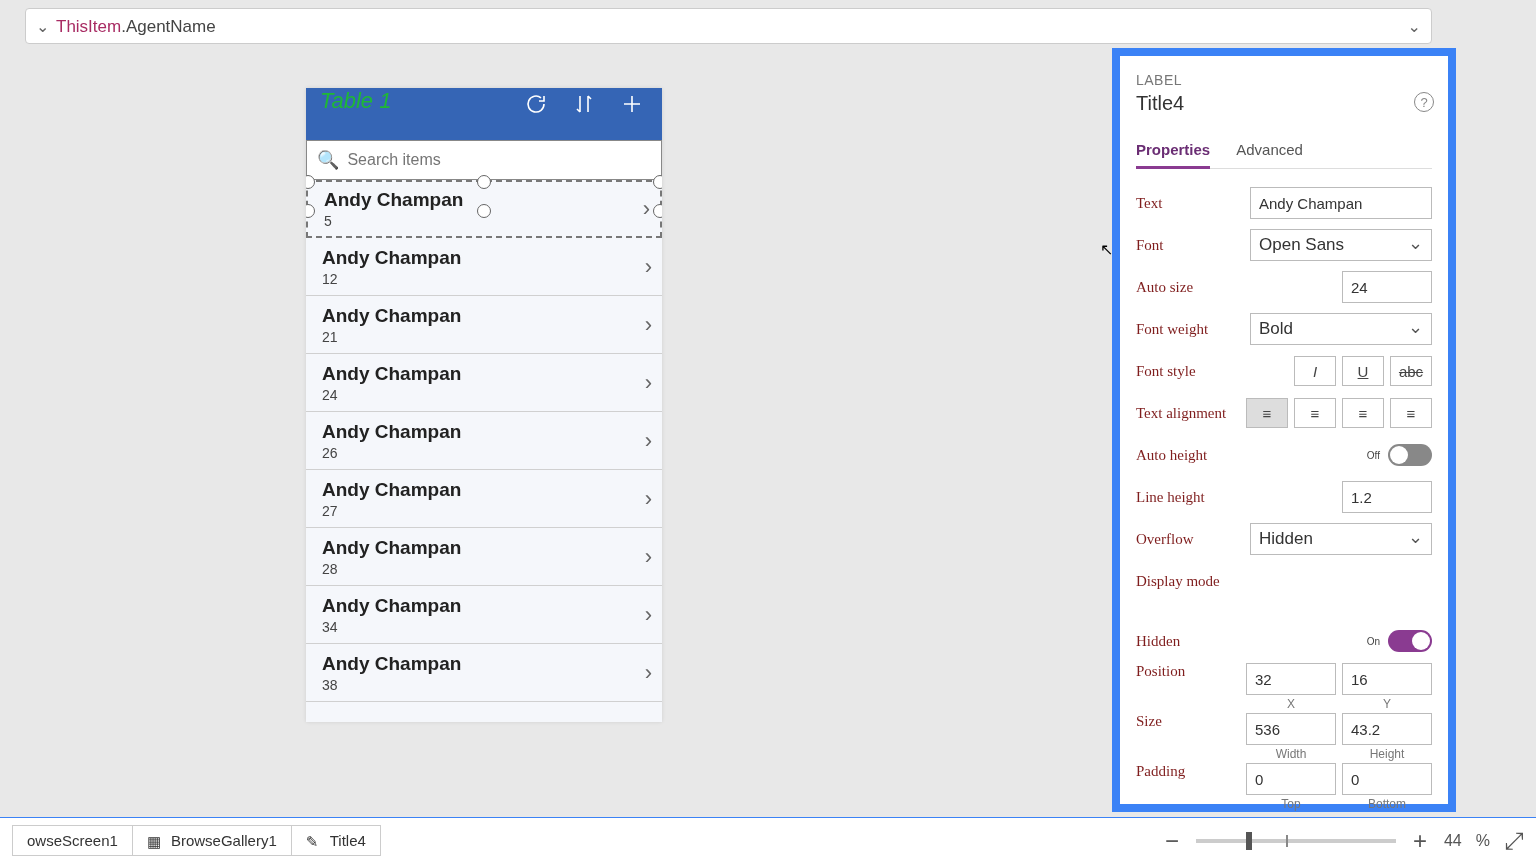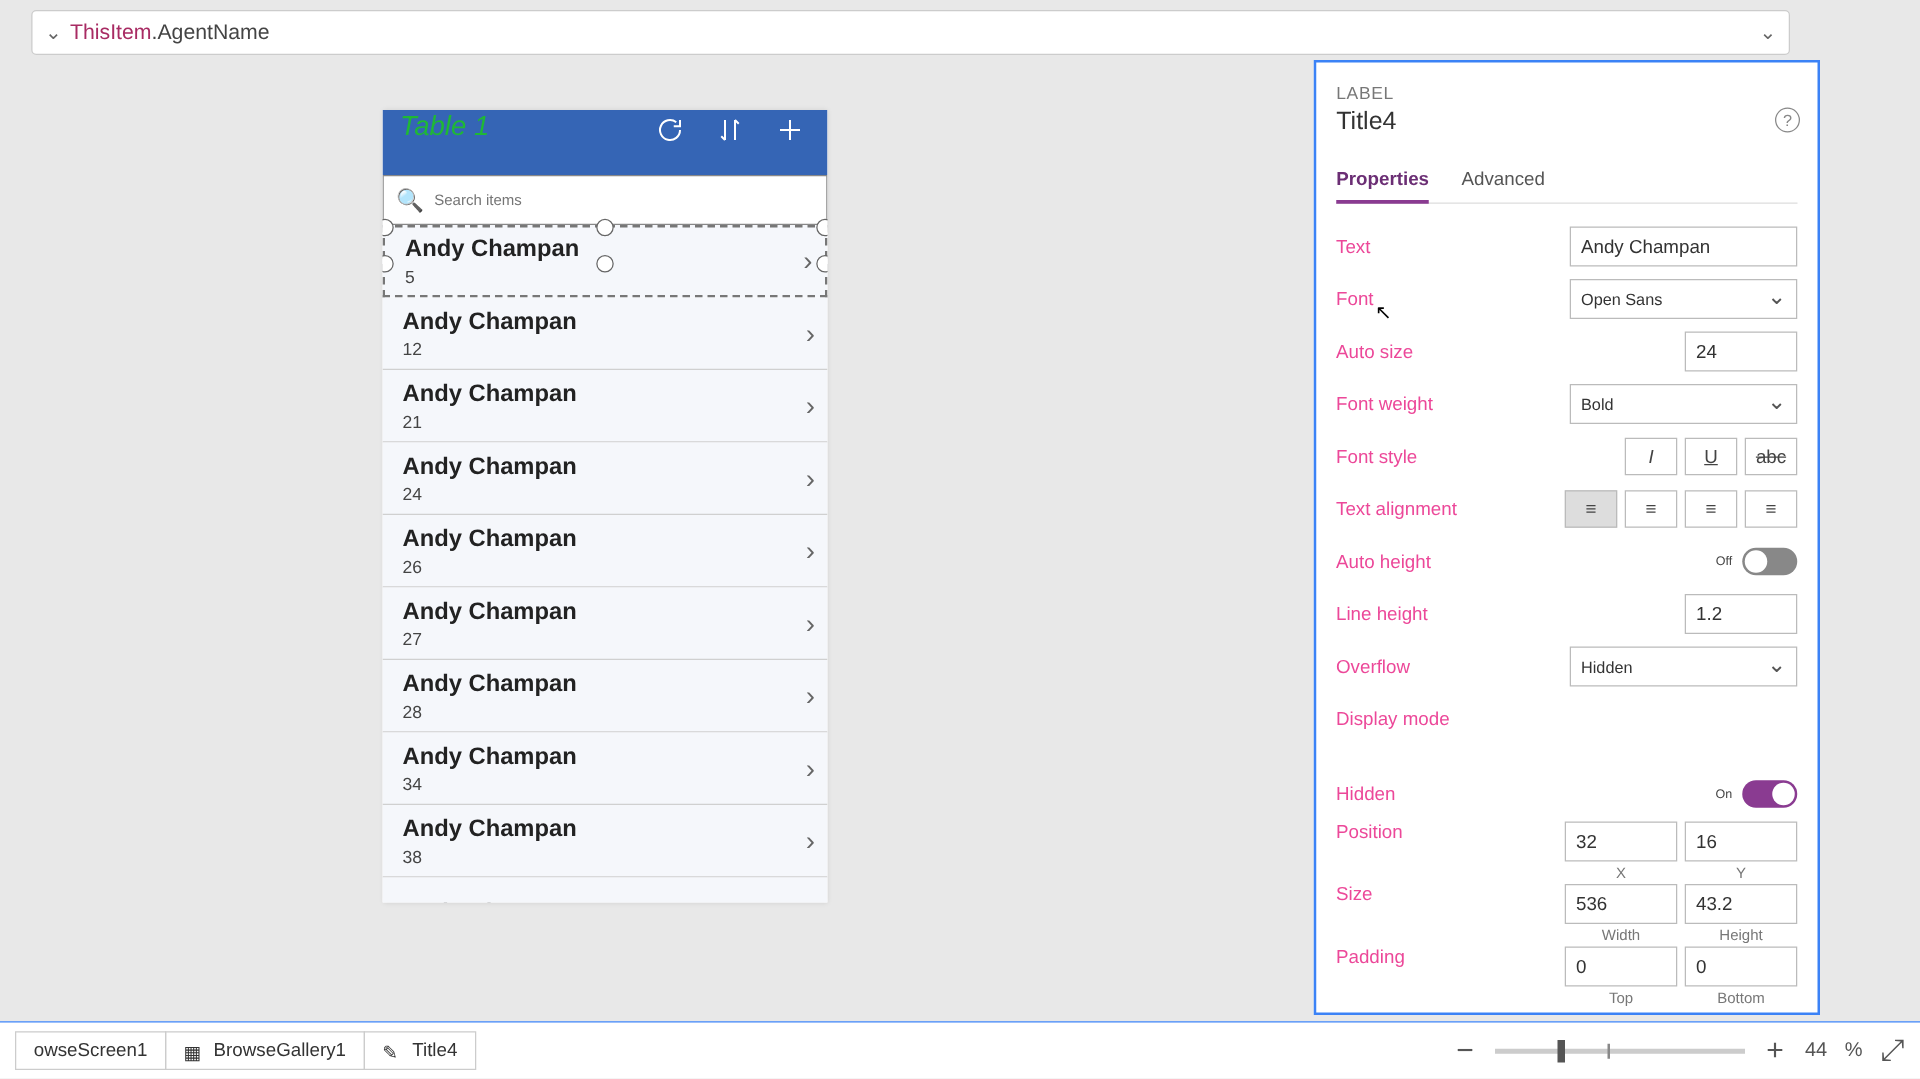--- a/index.html
+++ b/index.html
@@ -13,53 +13,53 @@
 .formula-bar .code .prop { color: #444; }
 .formula-bar .expand { margin-left: auto; color: #666; }
 
 
 .canvas { position: absolute; left: 306px; top: 88px; width: 356px; height: 634px; background: #fff; box-shadow: 0 0 4px rgba(0,0,0,.1); overflow: hidden; }
 .canvas-header { height: 52px; background: #3565b5; display: flex; align-items: flex-start; padding: 0 14px; }
 .canvas-title { color: #1fb835; font-style: italic; font-size: 22px; font-weight: 500; flex: 1; }
 .canvas-icon { color: #fff; width: 32px; height: 32px; display: flex; align-items: center; justify-content: center; margin-left: 16px; cursor: pointer; }
 .search-box { height: 40px; border: 1px solid #888; margin: 0; display: flex; align-items: center; padding: 0 10px; }
 .search-box .mag { color: #444; font-size: 18px; margin-right: 8px; }
-.search-box input { border: none; outline: none; font-size: 12px; color: #a21caf; flex: 1; background: transparent; }
+.search-box input { border: none; outline: none; font-size: 16px; color: #a21caf; flex: 1; background: transparent; }
 
 .row { height: 58px; border-bottom: 1px solid #d0d0d0; display: flex; align-items: center; padding: 0 16px; position: relative; background: #f5f7fb; }
 .row .info .name { font-size: 19px; font-weight: 600; color: #222; }
 .row .info .sub { font-size: 14px; color: #444; margin-top: 2px; }
 .row .chev { position: absolute; right: 10px; color: #666; font-size: 22px; }
 
 .row.selected { border: 2px dashed #777; background: #f5f7fb; height: 58px; }
 .handle { width: 14px; height: 14px; border: 1.5px solid #666; background: #fff; border-radius: 50%; position: absolute; }
 .h-tl { top: -7px; left: -7px; }
 .h-tm { top: -7px; left: 50%; margin-left: -7px; }
 .h-tr { top: -7px; right: -7px; }
 .h-bl { bottom: 18px; left: -7px; }
 .h-bm { bottom: 18px; left: 50%; margin-left: -7px; }
 .h-br { bottom: 18px; right: -7px; }
 
 
-.panel { position: absolute; right: 80px; top: 48px; width: 405px; height: 764px; background: #fff; border: 2px solid #3b82f6; }
+.panel { position: absolute; right: 80px; top: 48px; width: 344px; height: 764px; background: #fff; border: 8px solid #3b82f6; }
 .panel-inner { padding: 16px 16px 0 16px; }
 .panel-type { color: #777; font-size: 14px; letter-spacing: .5px; }
 .panel-name { font-size: 20px; color: #333; margin-top: 4px; }
 .panel-help { position: absolute; right: 14px; top: 36px; width: 20px; height: 20px; border: 1.5px solid #888; border-radius: 50%; color: #888; display: flex; align-items: center; justify-content: center; font-size: 13px; }
 
 .tabs { display: flex; margin-top: 18px; border-bottom: 1px solid #ddd; }
 .tab { padding: 8px 0; margin-right: 26px; font-size: 15px; color: #555; cursor: pointer; }
 .tab.active { color: #6b2e74; font-weight: 600; border-bottom: 3px solid #8a3b91; margin-bottom: -1px; }
 
 .props { padding: 14px 16px; overflow-y: auto; height: 648px; }
 .prow { display: flex; align-items: center; min-height: 40px; margin-bottom: 2px; }
-.plabel { flex: 1; font-size: 15px; color: #ec4899; }
+.plabel { flex: 1; font-size: 15px; color: #7f1d1d; font-family: Liberation Serif, serif; }
 .pinput { width: 182px; height: 32px; border: 1px solid #bbb; padding: 0 8px; font-size: 15px; color: #333; background: #fff; }
 .pinput.small { width: 90px; }
-.psel { width: 182px; height: 32px; border: 1px solid #bbb; padding: 0 8px; font-size: 13px; color: #333; background: #fff; display: flex; align-items: center; position: relative; }
+.psel { width: 182px; height: 32px; border: 1px solid #bbb; padding: 0 8px; font-size: 17px; color: #333; background: #fff; display: flex; align-items: center; position: relative; }
 .psel::after { content: "⌄"; position: absolute; right: 8px; color: #555; font-size: 18px; top: 2px; }
 
 .btngroup { display: flex; gap: 6px; }
 .bgbtn { width: 42px; height: 30px; border: 1px solid #bbb; background: #fff; display: flex; align-items: center; justify-content: center; font-size: 15px; color: #444; cursor: pointer; }
 .bgbtn.active { background: #ddd; }
 
 .toggle { width: 44px; height: 22px; border-radius: 11px; position: relative; cursor: pointer; }
 .toggle.off { background: #888; }
 .toggle.on { background: #8a3b91; }
 .toggle .knob { width: 18px; height: 18px; background: #fff; border-radius: 50%; position: absolute; top: 2px; }

